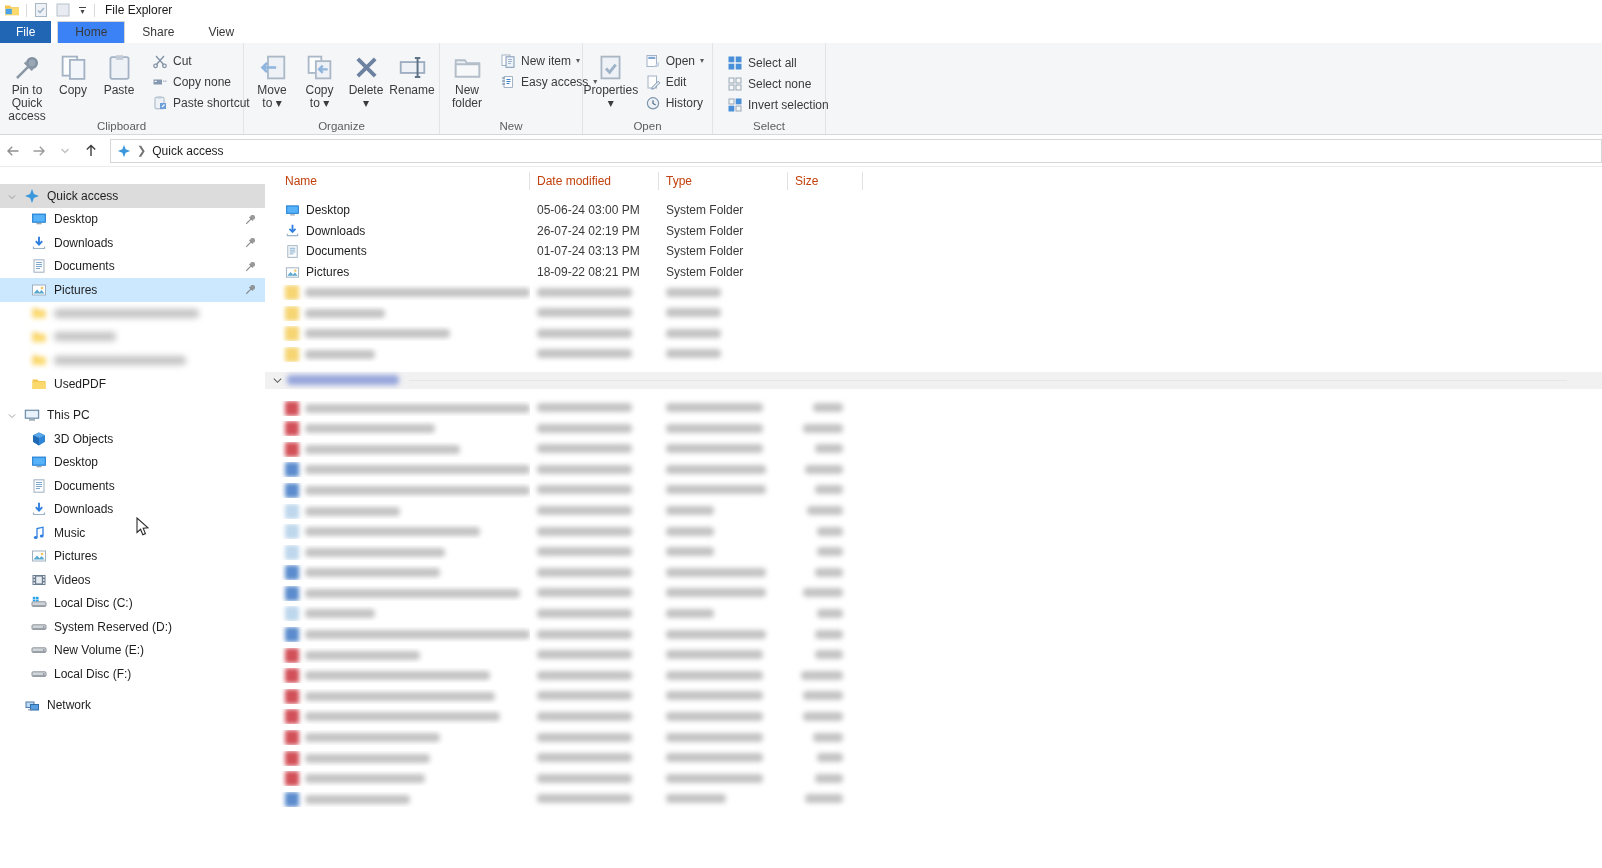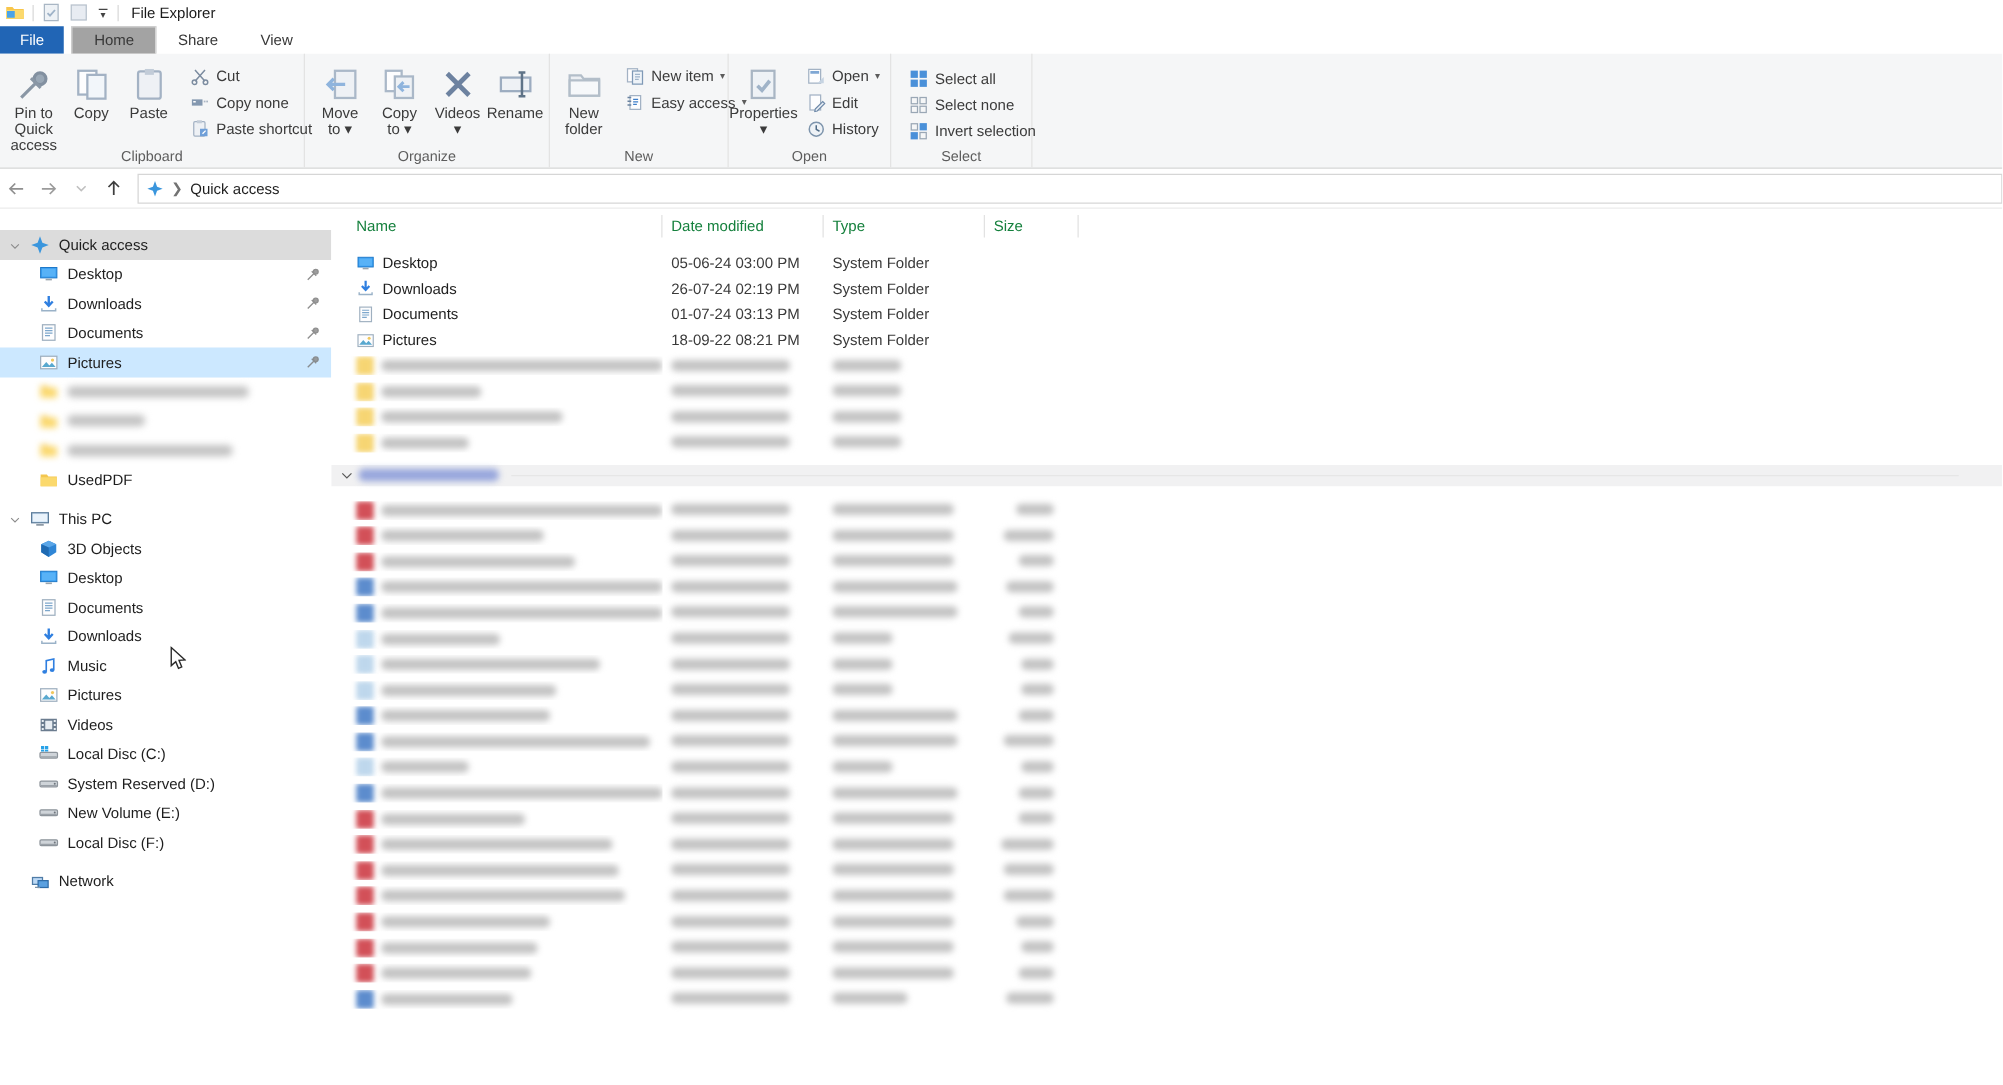--- a/index.html
+++ b/index.html
@@ -10,21 +10,21 @@
   .titlebar{height:20px;display:flex;align-items:center;gap:6px;padding-left:4px;background:#fff;}
   .qat-sep{width:1px;height:13px;background:#d9d9d9;}
   .qat-ico{width:16px;height:16px;display:inline-flex;align-items:center;justify-content:center;}
   .qat-dd{font-size:8px;color:#444;display:flex;flex-direction:column;align-items:center;line-height:4px;padding:0 2px;}
   .qat-dd .bar{width:7px;height:1px;background:#444;margin-bottom:2px;}
   .win-title{margin-left:4px;color:#1a1a1a;}
   
   .tabrow{height:23px;display:flex;align-items:flex-end;background:#fff;}
   .tab{padding:3px 17px 4px 17px;color:#383838;cursor:default;}
   .tab.file{background:var(--accent);color:#fff;margin-right:6px;padding:4px 16px;}
-  .tab.active{background:#a3a3a3;border:1px solid #d4d4d4;border-bottom:none;}
+  .tab.active{background:#3b82f6;border:1px solid #d4d4d4;border-bottom:none;}
   
   .ribbon{position:relative;height:91px;background:#f5f6f7;border-bottom:1px solid #d8d8d8;display:flex;}
   .rgroup{position:relative;border-right:1px solid #e3e3e3;box-sizing:border-box;display:flex;align-items:flex-start;padding:3px 4px 14px 4px;}
   .rgroup .glabel{position:absolute;bottom:2px;left:0;right:0;text-align:center;color:#5d5d5d;font-size:11.5px;}
   .bigbtn{display:flex;flex-direction:column;align-items:center;width:auto;min-width:40px;
           padding:4px 3px 0 3px;text-align:center;line-height:13px;color:#3b3b3b;}
   .bigbtn .bico{height:34px;display:flex;align-items:center;justify-content:center;}
   .bigbtn svg{width:29px;height:29px;}
   .smallcol{display:flex;flex-direction:column;margin-left:6px;padding-top:4px;}
   .smallbtn{display:flex;align-items:center;gap:5px;height:21px;color:#3b3b3b;white-space:nowrap;padding:0 4px;}
@@ -45,21 +45,21 @@
   .sb-item .sico svg{width:16px;height:16px;}
   .sb-item.lvl0{padding-left:24px;}
   .sb-item.lvl1{padding-left:31px;}
   .sb-item.sel{background:#dcdcdc;}
   .sb-item.hl{background:#cce8ff;}
   .sb-item .pin{position:absolute;right:8px;top:5px;width:13px;height:13px;opacity:.85;}
   .sb-item.gap{margin-top:8px;}
   .sb-label{white-space:nowrap;}
   
   .content{flex:1;position:relative;overflow:hidden;}
-  .colheaders{display:grid;grid-template-columns:265px 129px 129px 75px;height:30px;align-items:center;color:#15803d;}
+  .colheaders{display:grid;grid-template-columns:265px 129px 129px 75px;height:30px;align-items:center;color:#c2410c;}
   .colh{position:relative;height:30px;line-height:30px;padding-left:7px;box-sizing:border-box;}
   .colh:first-child{padding-left:20px;}
   .colh::after{content:"";position:absolute;right:0;top:6px;height:18px;width:1px;background:#e2e2e2;}
   .grouphdr{display:flex;align-items:center;height:20px;margin-top:5px;color:#35383d;font-size:12.5px;}
   .grouphdr .gchev{width:11px;height:11px;margin-left:7px;margin-right:4px;color:#5a5a5a;flex-shrink:0;}
   .grouphdr .rule{flex:1;height:1px;background:#e6e6e6;margin:0 35px 0 10px;}
   .grouphdr.band{background:#f1f1f2;height:17px;margin-top:7px;}
   .rows{margin-top:4px;}
   .rows.recent{margin-top:9px;}
   .frow{display:grid;grid-template-columns:265px 129px 129px 75px;height:20.6px;align-items:center;}
@@ -205,21 +205,21 @@
             </svg>
           </div>
           <div class="blabel">Copy to ▾</div>
         </div>
         <div class="bigbtn">
           <div class="bico">
             <svg viewBox="0 0 16 16">
               <path d="M3.2 3.2l9.6 9.6M12.8 3.2l-9.6 9.6" stroke="#6d82a0" stroke-width="2.1" fill="none"></path>
             </svg>
           </div>
-          <div class="blabel">Videos ▾</div>
+          <div class="blabel">Delete ▾</div>
         </div>
         <div class="bigbtn">
           <div class="bico">
             <svg viewBox="0 0 16 16">
               <rect x="1.5" y="5" width="13" height="6" fill="#eef1f5" stroke="#9cacc0"></rect>
               <path d="M10.8 2.8v10.4M9.3 2.8h3M9.3 13.2h3" stroke="#5f7387" stroke-width="1.1" fill="none"></path>
             </svg>
           </div>
           <div class="blabel">Rename</div>
         </div>

